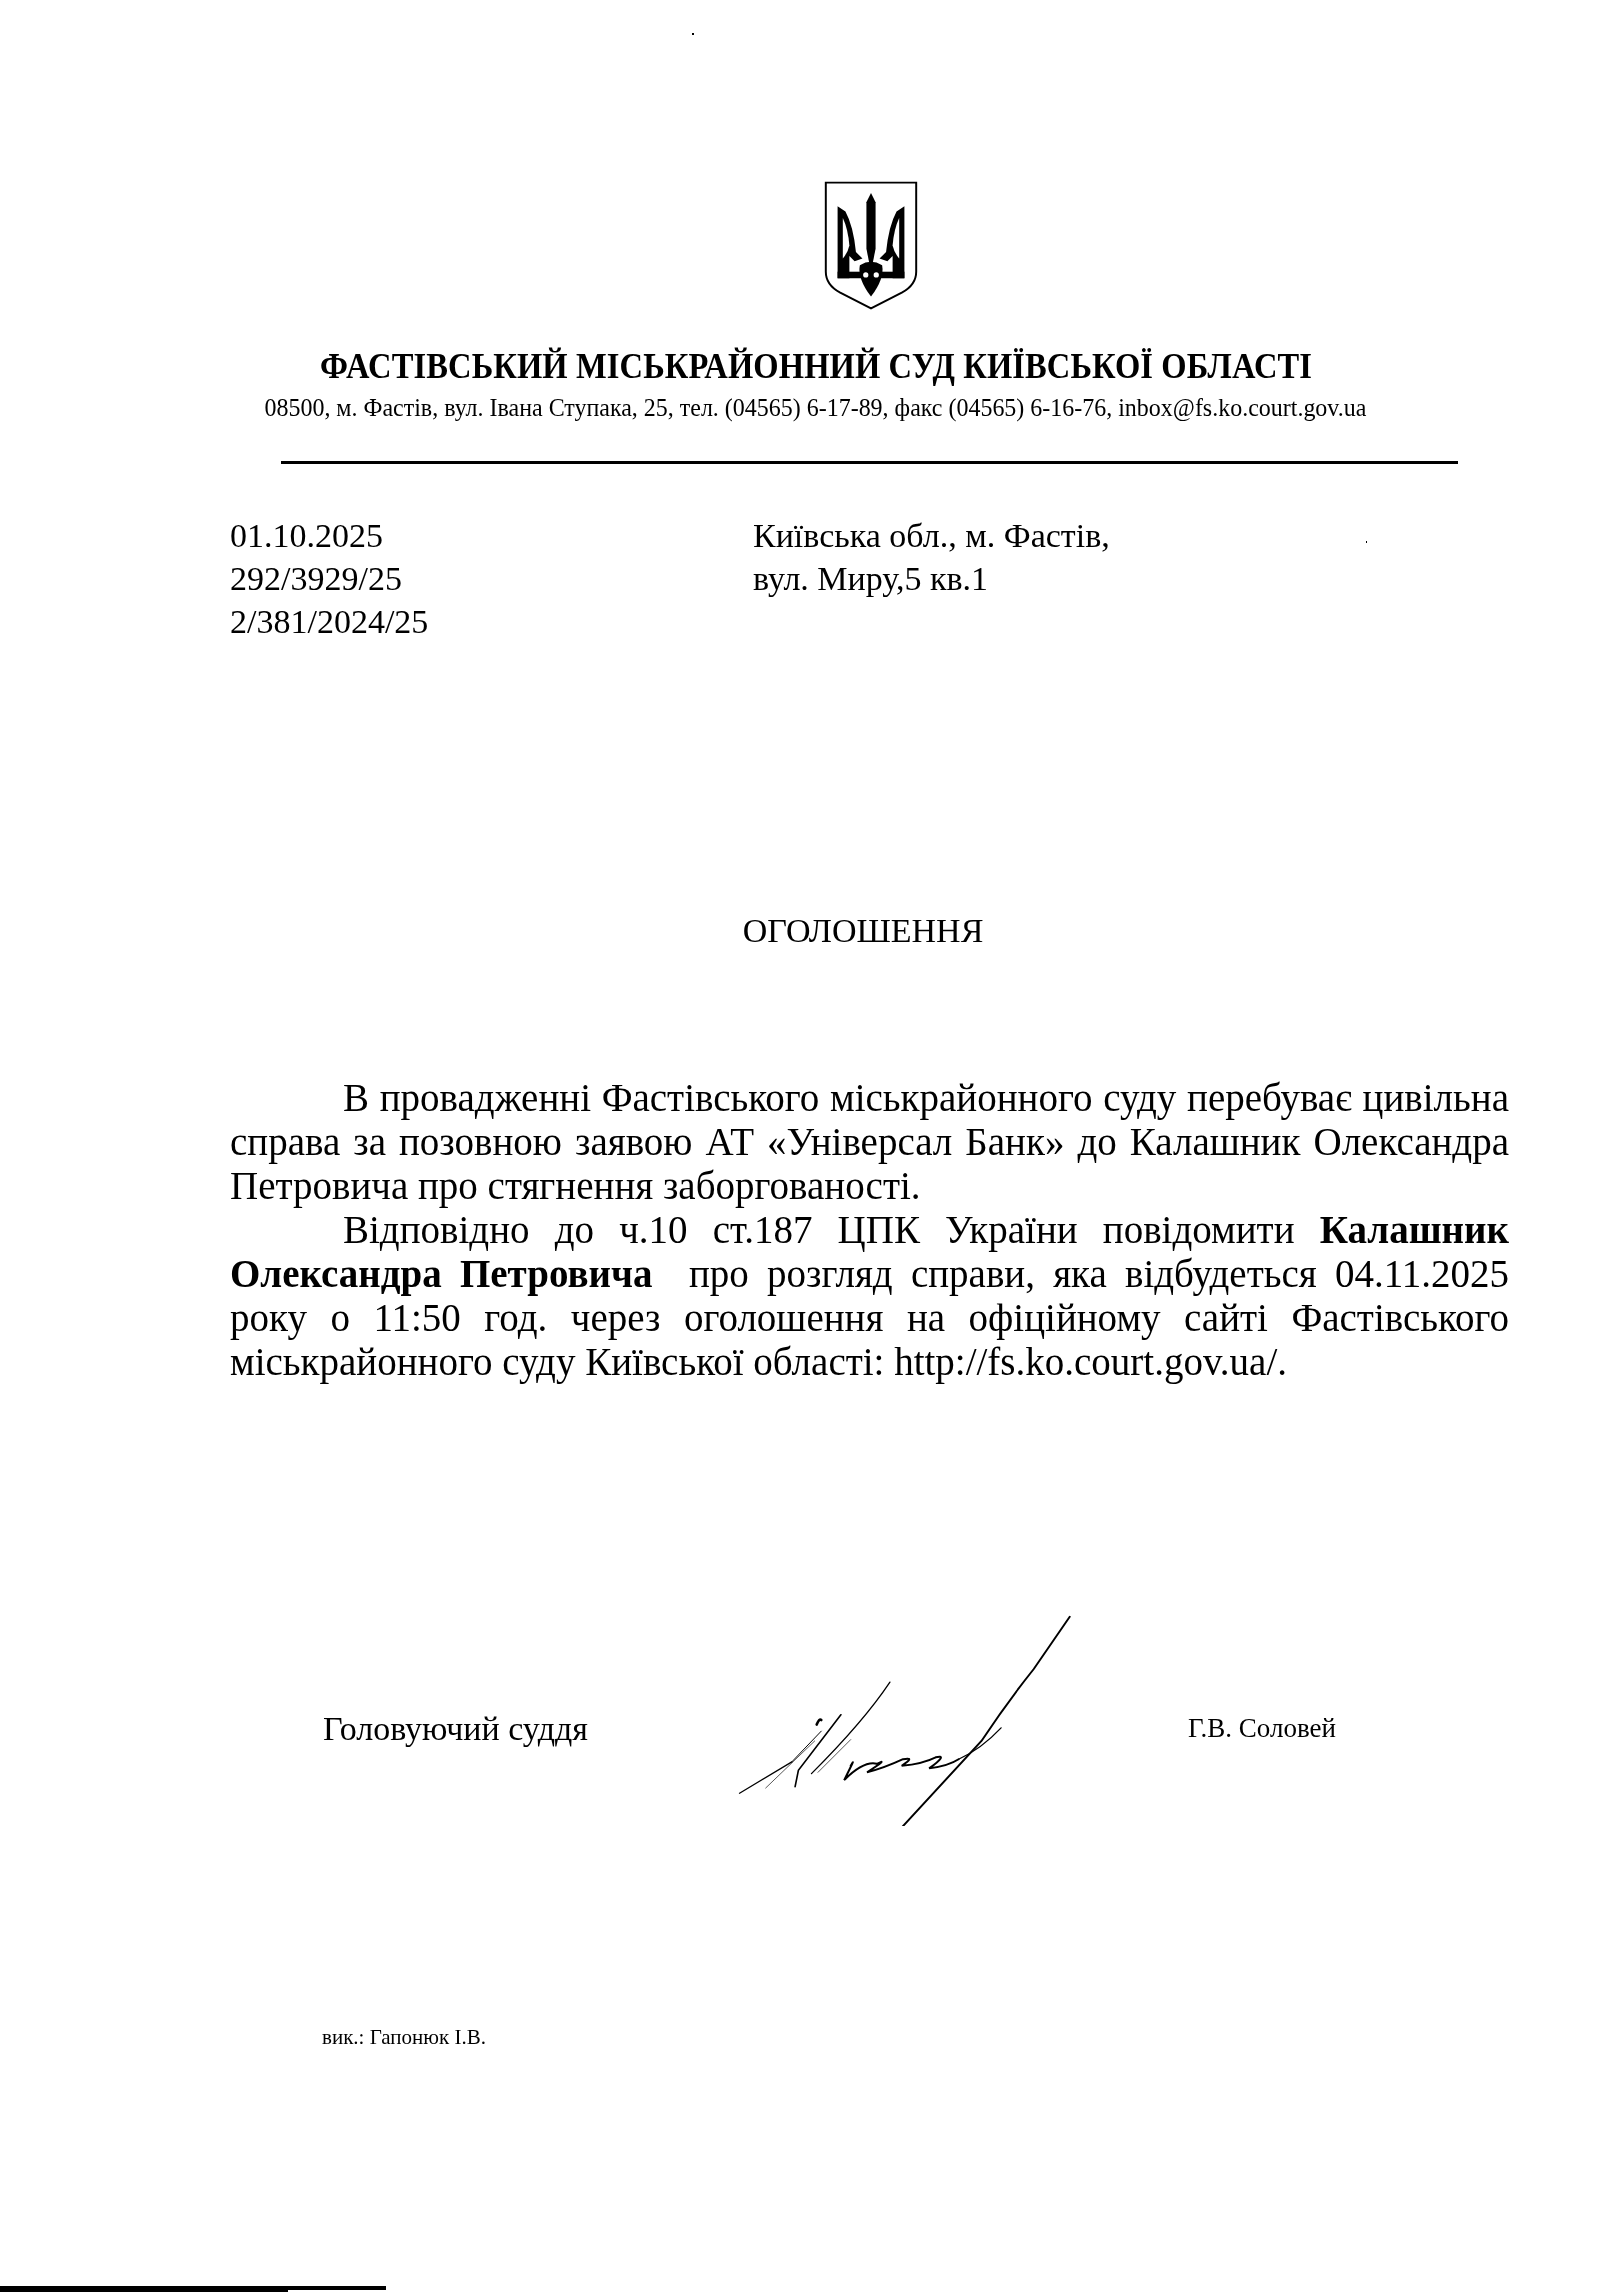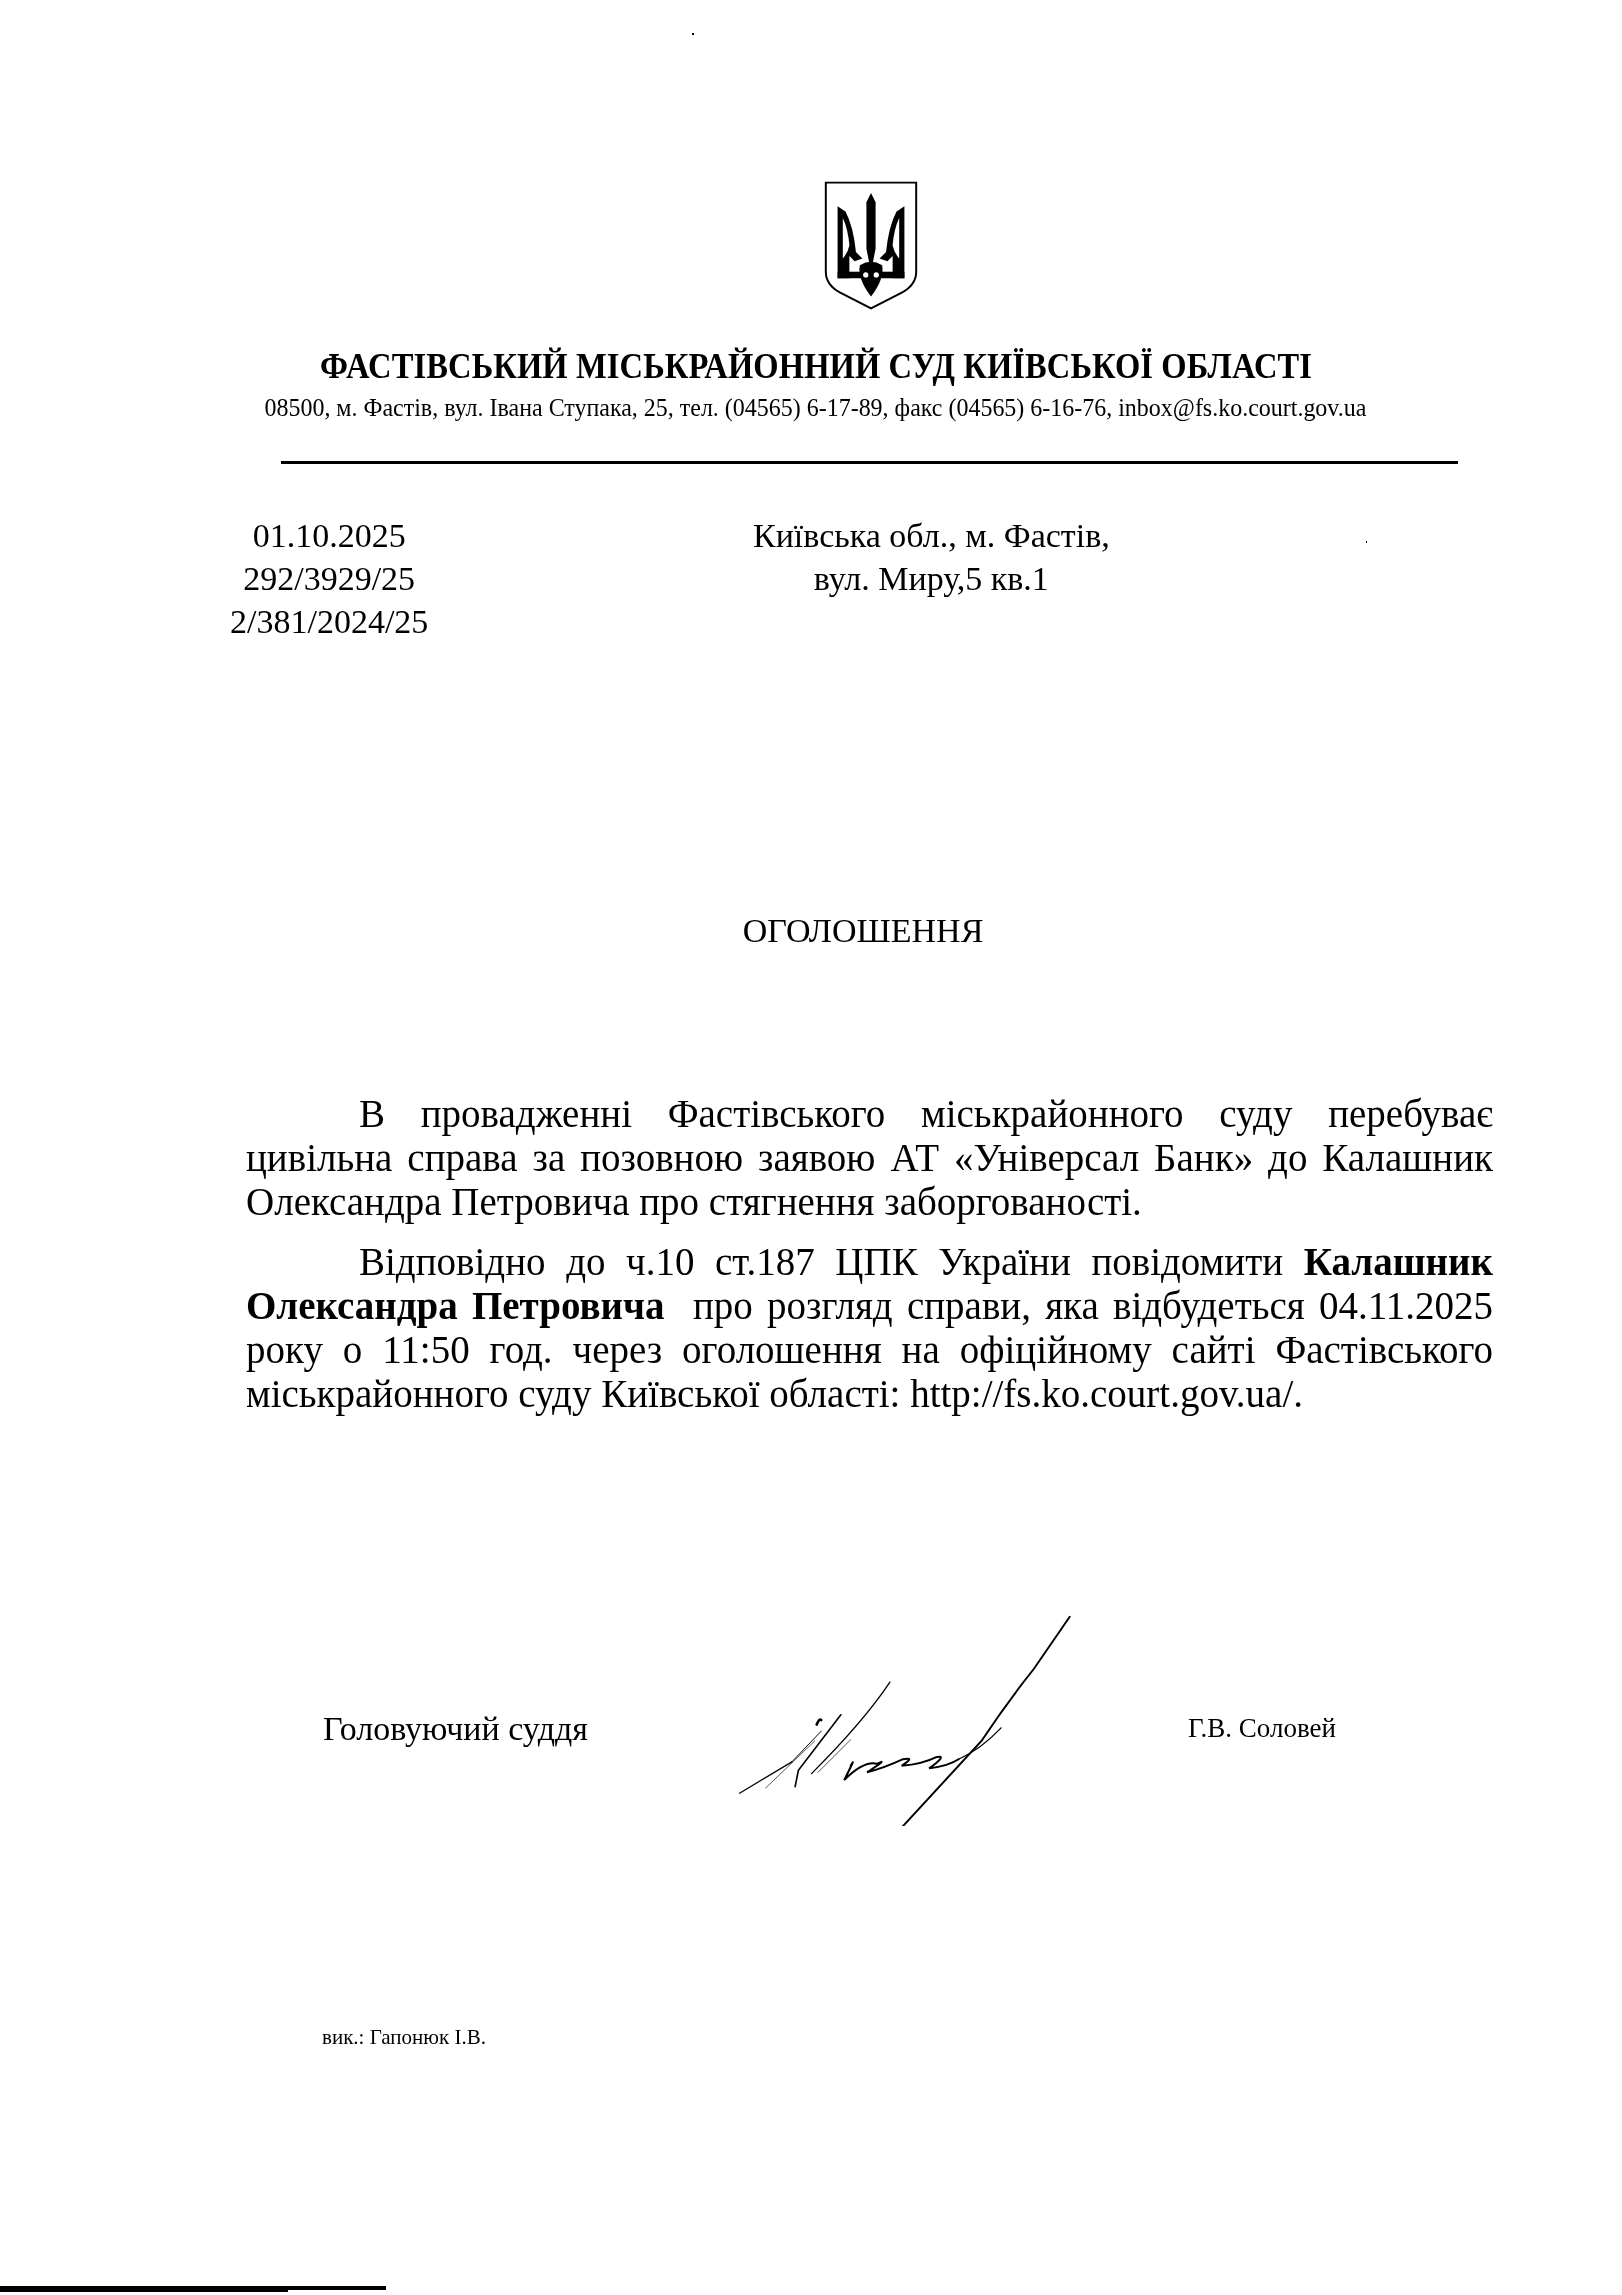--- a/index.html
+++ b/index.html
@@ -14,32 +14,32 @@
     font-size: 35px; font-weight: bold; line-height: 39px; letter-spacing: 0.1px;
     transform: scaleX(0.93); transform-origin: 877px 0;
   }
   .court-address {
     left: 0; width: 1623px; top: 393px; text-align: center;
     font-size: 25.5px; line-height: 29px;
     transform: scaleX(0.94); transform-origin: 877px 0;
   }
   .hrule { left: 281px; top: 461px; width: 1177px; height: 3.3px; background: #000; }
   .meta-left { left: 230px; top: 514px; font-size: 34px; line-height: 43px; }
-  .meta-left div, .recipient div { white-space: nowrap; text-align: center; }
+  .meta-left div, .recipient div { white-space: nowrap; }
   .recipient { left: 753px; top: 514px; font-size: 34px; line-height: 43px; }
   .stray-dot { width: 2px; height: 2px; background: #000; }
   .notice-title {
     left: 0; width: 1623px; top: 911px; text-align: center;
     font-size: 34px; line-height: 39px; padding-left: 103px; box-sizing: border-box;
   }
   .body-text {
     left: 230px; top: 1076px; width: 1279px;
     font-size: 39px; line-height: 44px; text-align: justify;
   }
-  .body-text p { margin: 16px; text-indent: 113px; }
+  .body-text p { margin: 0; text-indent: 113px; }
   .body-text b { font-weight: bold; }
   .signer-role { left: 323px; top: 1709px; font-size: 34px; line-height: 39px; text-align: center; }
   .signer-name { left: 1188px; top: 1709px; font-size: 27px; line-height: 39px; }
   .signature { left: 733px; top: 1597px; width: 340px; height: 229px; }
   .executor { left: 322px; top: 2025px; font-size: 21px; line-height: 25px; }
   .scan-artifact { left: 0; top: 2286px; width: 386px; height: 3.9px; background: #000; }
   .scan-artifact2 { left: 0; top: 2290px; width: 288px; height: 2px; background: #000; }
 </style>
 </head>
 <body>

